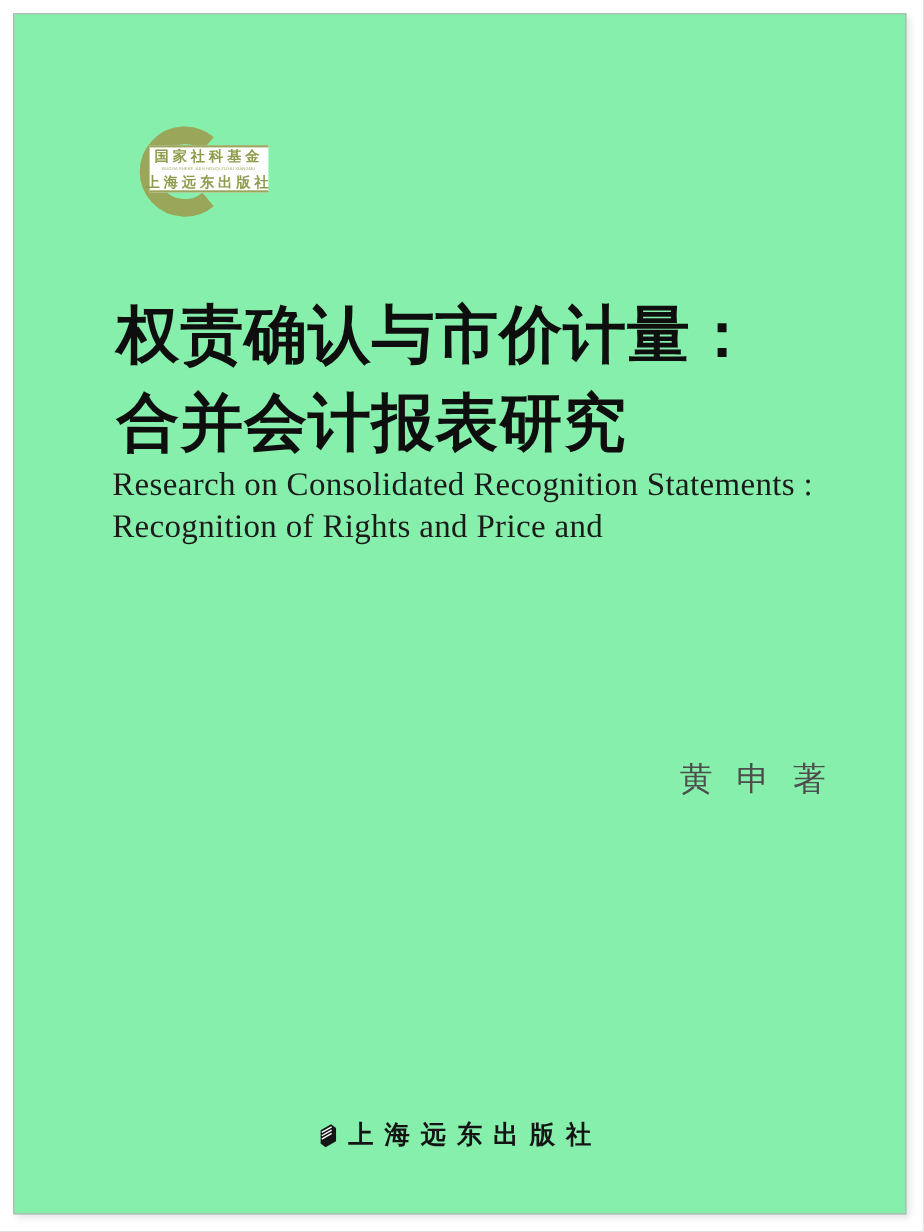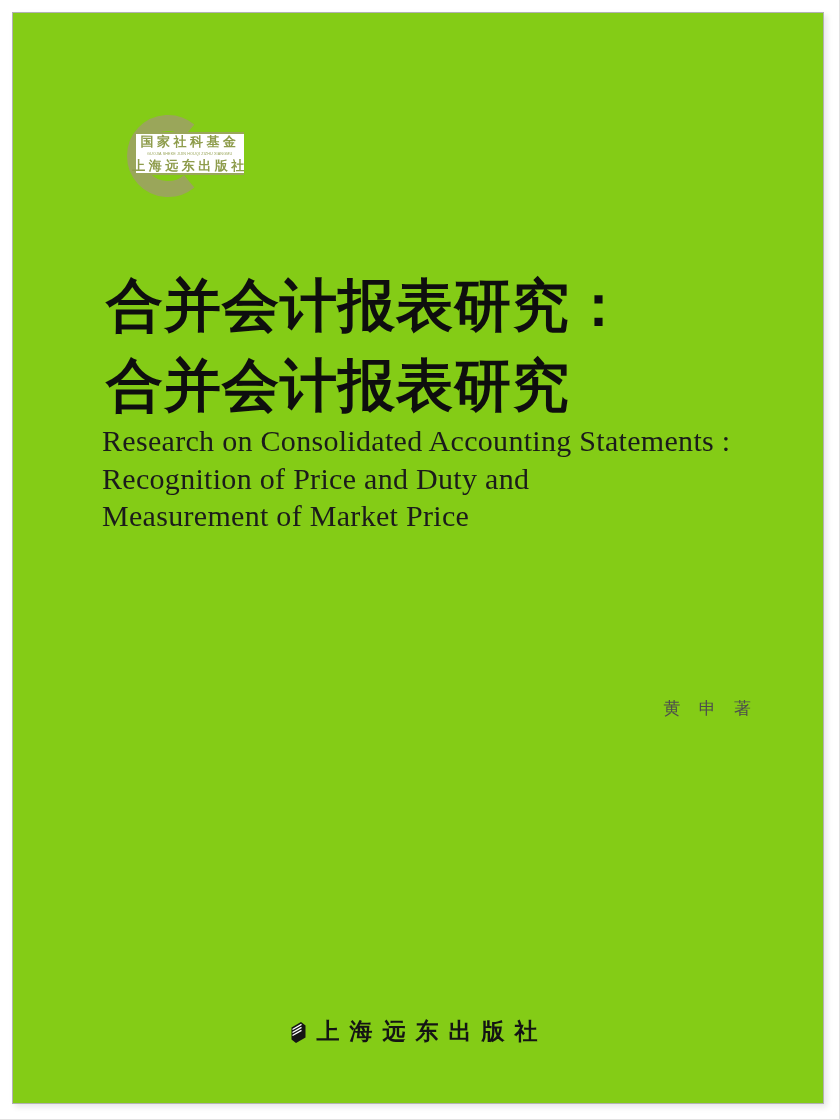--- a/index.html
+++ b/index.html
@@ -16,21 +16,21 @@
     border-right: 1px solid #e2e2e2;
     border-bottom: 1px solid #e2e2e2;
     box-sizing: border-box;
   }
   .cover {
     position: absolute;
     left: 12px;
     top: 12px;
     width: 810px;
     height: 1090px;
-    background: #84cc16;
+    background: #86efac;
     border: 1px solid #b2b2b2;
     box-shadow: 3px 3px 6px rgba(0,0,0,0.10);
   }
   
   .logo-wrap {
     position: absolute;
     left: 110px;
     top: 98px;
     width: 160px;
     height: 95px;
@@ -95,21 +95,21 @@
     line-height: 37.5px;
     color: #1b1b1b;
     letter-spacing: 0.3px;
     white-space: nowrap;
   }
   
   .author {
     position: absolute;
     right: 70px;
     top: 681px;
-    font-size: 17px;
+    font-size: 30px;
     line-height: 30px;
     color: #4d4d4d;
     word-spacing: 10px;
     letter-spacing: 2px;
     white-space: nowrap;
   }
   
   .publisher {
     position: absolute;
     left: 0;
@@ -139,28 +139,27 @@
       <path d="M 66.2 19.7 A 33 33 0 1 0 66.2 70.3" fill="none" stroke="#9aa65a" stroke-width="16"></path>
     </svg>
     <div class="logo-band">
       <div class="logo-line-cn">国家社科基金</div>
       <div class="logo-pinyin">GUOJIA SHEKE JIJIN HOUQI ZIZHU XIANGMU</div>
       <div class="logo-line-cn">上海远东出版社</div>
     </div>
   </div>
 
   <div class="title-cn">
-    <div>合并会计报表研究：</div>
+    <div>权责确认与市价计量：</div>
     <div>合并会计报表研究</div>
   </div>
 
   <div class="title-en">
-    <div>Research on Consolidated Accounting Statements :</div>
-    <div>Recognition of Price and Duty and</div>
-    <div>Measurement of Market Price</div>
+    <div>Research on Consolidated Recognition Statements :</div>
+    <div>Recognition of Rights and Price and</div>
   </div>
 
   <div class="author">黄 申 著</div>
 
   <div class="publisher">
     <svg width="19" height="23" viewBox="0 0 19 23" aria-hidden="true">
       <path d="M2.5 6.5 L12 1 L16.5 4.5 L16.5 16.5 L7 22 L2.5 18.5 Z" fill="#151515"></path>
       <path d="M3.5 8.5 L12.5 3.4" stroke="#ffffff" stroke-width="1.3" fill="none"></path>
       <path d="M3.5 11.5 L12.5 6.4" stroke="#ffffff" stroke-width="1.3" fill="none"></path>
       <path d="M3.5 14.5 L12.5 9.4" stroke="#ffffff" stroke-width="1.3" fill="none"></path>

